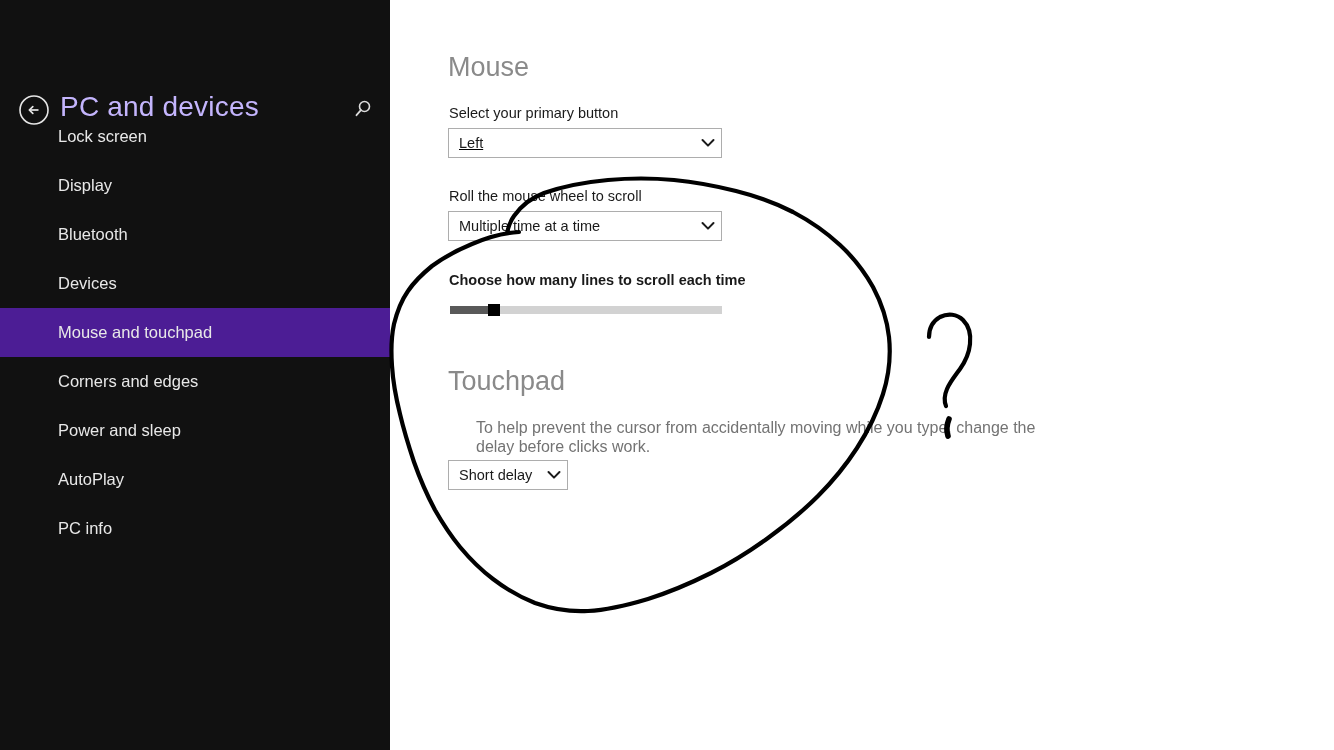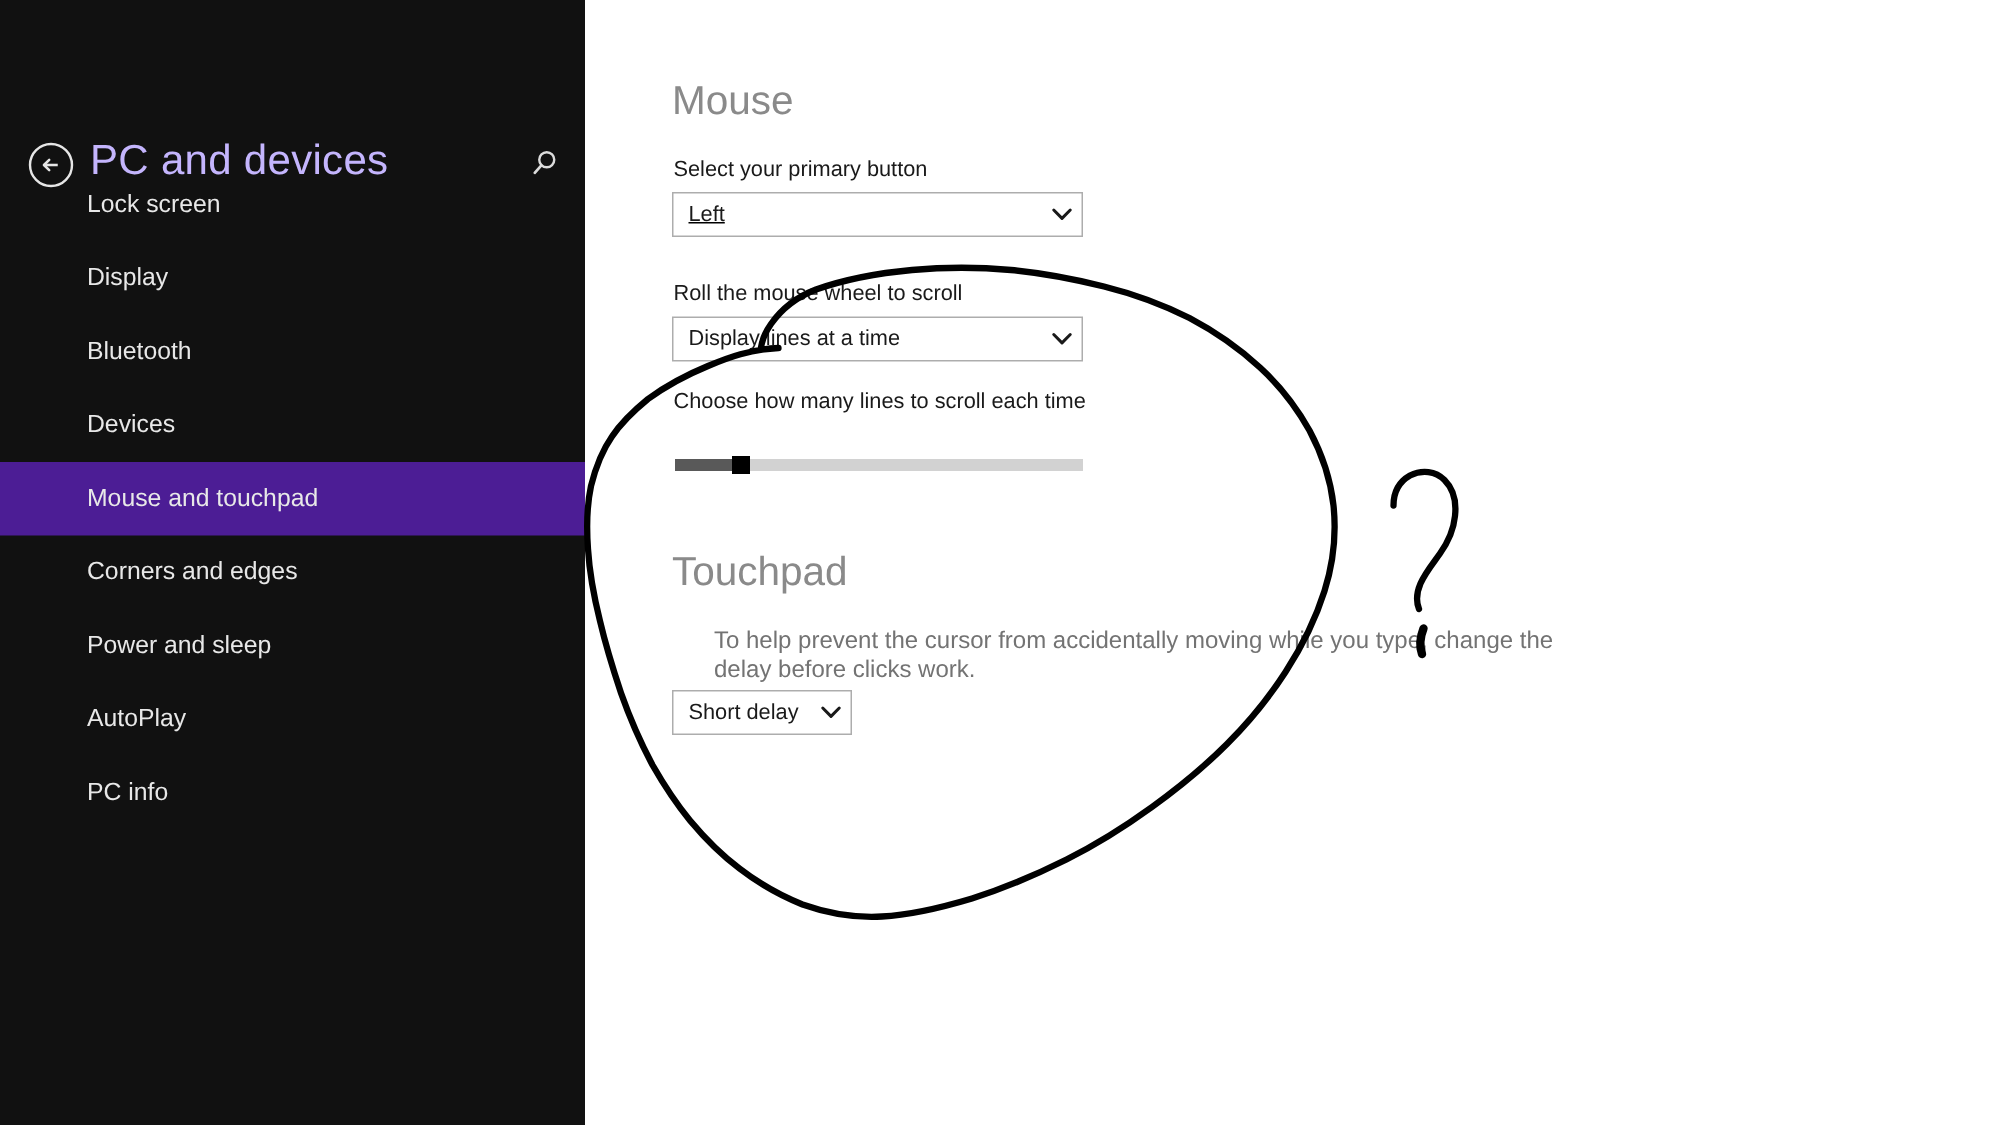--- a/index.html
+++ b/index.html
@@ -223,29 +223,29 @@
       <span class="chevron">
         <svg width="14" height="10" viewBox="0 0 14 10">
           <path d="M1.5 2 L7 7.6 L12.5 2" fill="none" stroke="#1a1a1a" stroke-width="2" stroke-linecap="round" stroke-linejoin="round"></path>
         </svg>
       </span>
     </div>
 
     <div class="field-label" style="left:59px; top:188px;">Roll the mouse wheel to scroll</div>
 
     <div class="combo" style="left:58px; top:211px; width:274px;">
-      <span class="combo-value">Display lines at a time</span>
+      <span class="combo-value">Multiple time at a time</span>
       <span class="chevron">
         <svg width="14" height="10" viewBox="0 0 14 10">
           <path d="M1.5 2 L7 7.6 L12.5 2" fill="none" stroke="#1a1a1a" stroke-width="2" stroke-linecap="round" stroke-linejoin="round"></path>
         </svg>
       </span>
     </div>
 
-    <div class="field-label" style="left:59px; top:260px;">Choose how many lines to scroll each time</div>
+    <div class="field-label" style="left:59px; top:272px;font-weight:bold;">Choose how many lines to scroll each time</div>
 
     <div id="scroll-slider">
       <div id="slider-track"></div>
       <div id="slider-fill"></div>
       <div id="slider-thumb"></div>
     </div>
 
     <div class="section-heading" style="left:58px; top:366px;">Touchpad</div>
 
     <div class="paragraph" style="left:59px; top:418px; width:582px;">To help prevent the cursor from accidentally moving while you type, change the delay before clicks work.</div>

